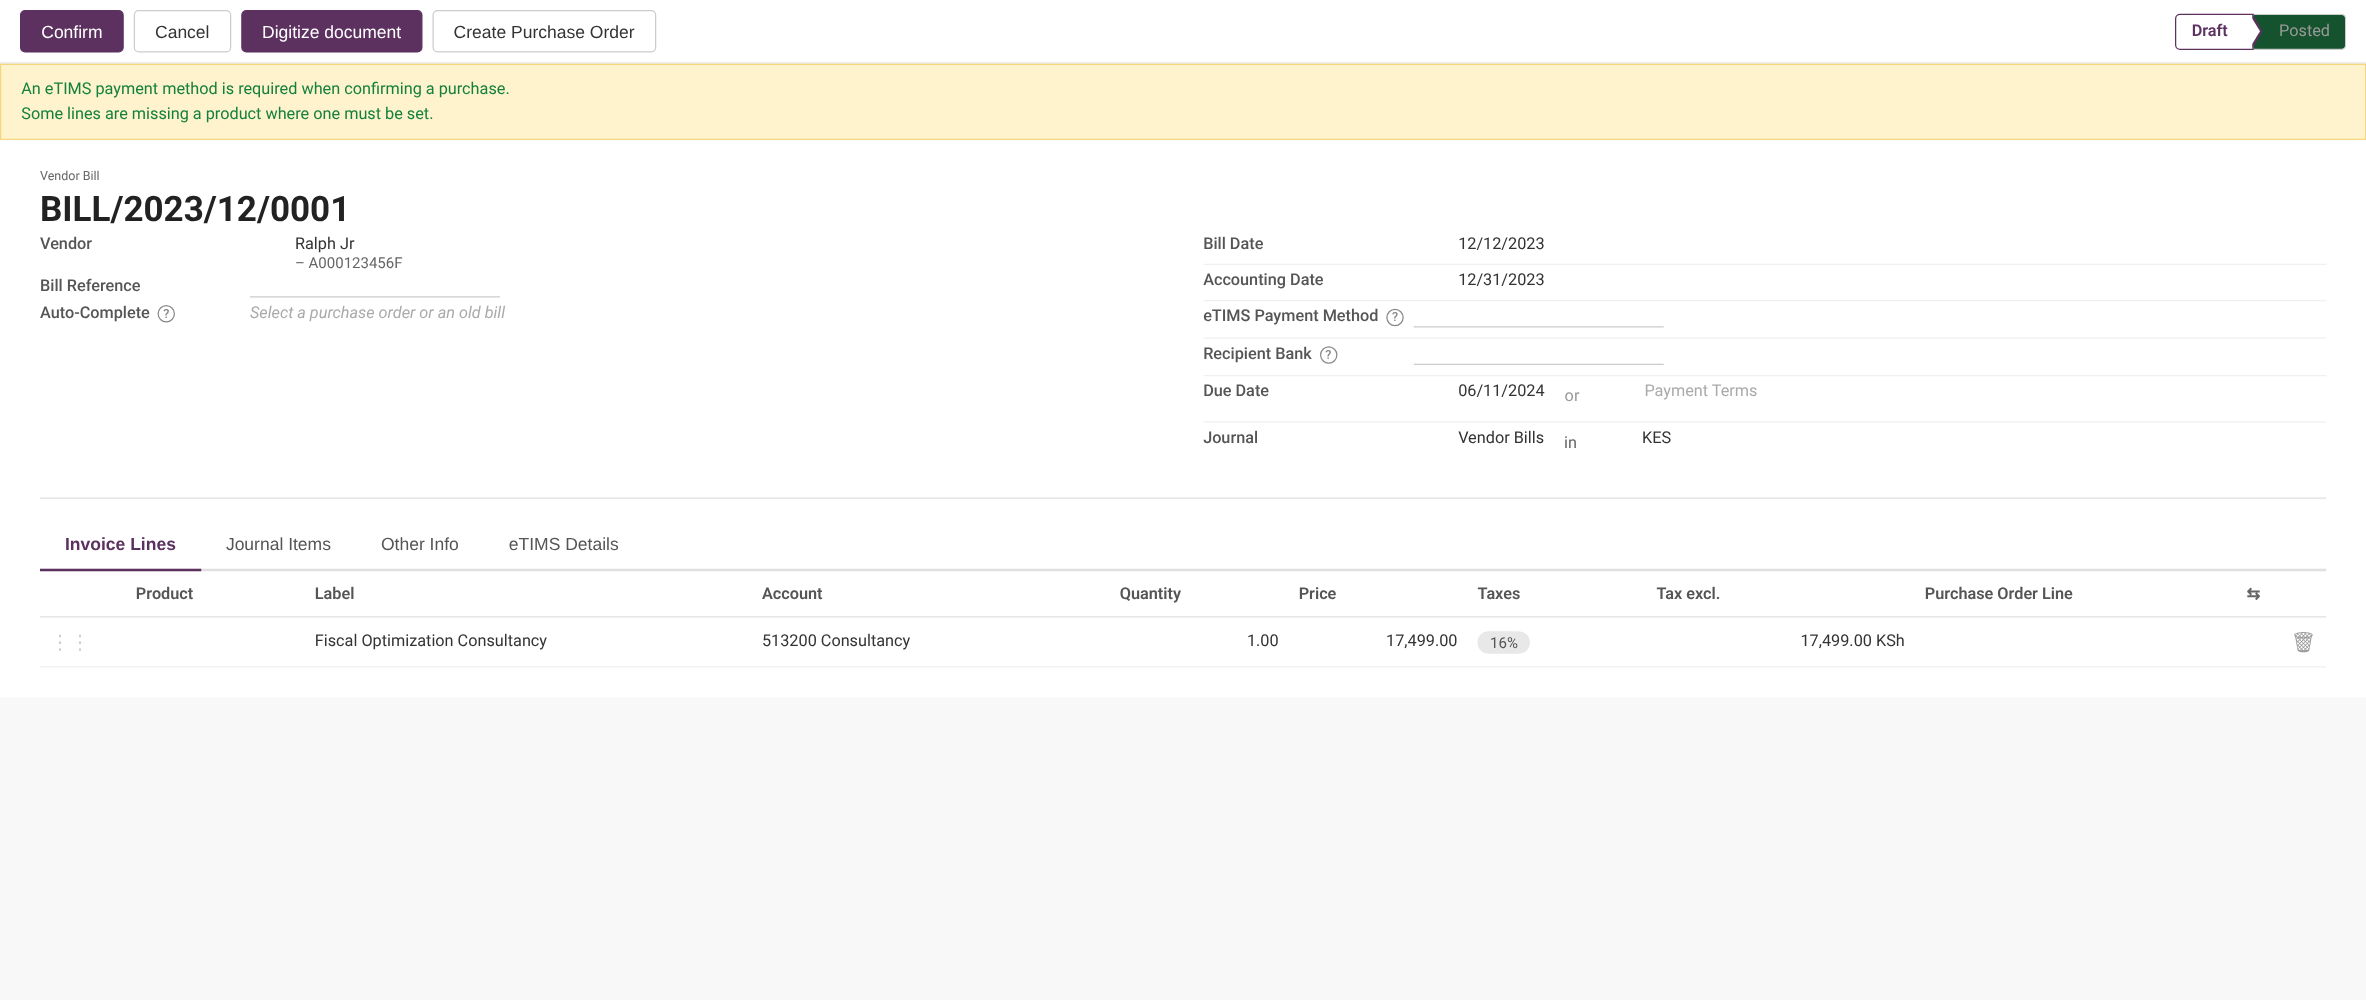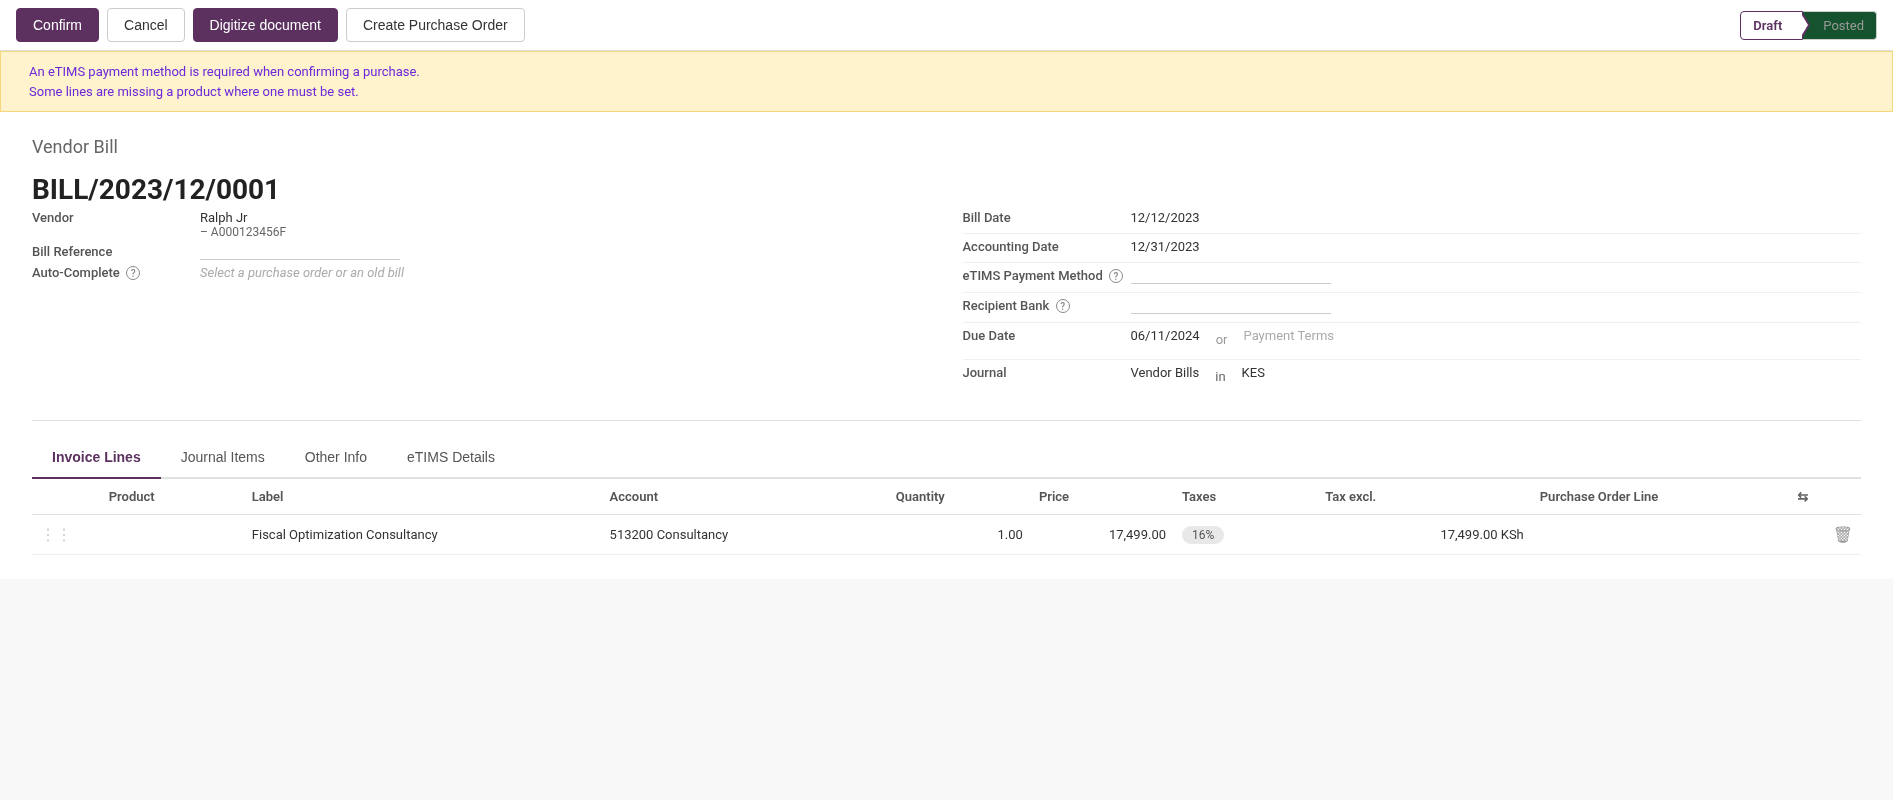--- a/index.html
+++ b/index.html
@@ -87,37 +87,37 @@
       background: #14532d;
       font-size: 13px;
       color: #999;
       cursor: pointer;
     }
 
     
     .alert-banner {
       background: #fef3cd;
       border: 1px solid #f5d87e;
-      padding: 10px 28px;
-      font-size: 13px;
-      color: #6d28d9;
+      padding: 10px 16px;
+      font-size: 13px;
+      color: #15803d;
       line-height: 1.5;
     }
 
     
     .main-content {
       background: #fff;
       margin: 0;
       padding: 24px 32px;
     }
 
     .doc-type-label {
-      font-size: 18px;
+      font-size: 10px;
       color: #666;
-      margin-bottom: 16px;
+      margin-bottom: 4px;
     }
     .doc-title {
       font-size: 28px;
       font-weight: 700;
       color: #222;
     }
 
     
     .form-grid {
       display: grid;
@@ -152,20 +152,21 @@
       font-size: 10px;
       text-align: center;
       line-height: 13px;
       cursor: pointer;
       margin-left: 3px;
     }
     .form-value {
       font-size: 13px;
       color: #333;
       padding-top: 4px;
+      margin-left: 36px;
     }
     .form-value .sub {
       color: #666;
       font-size: 12px;
     }
     .form-input-placeholder {
       color: #aaa;
       font-size: 13px;
       padding-top: 4px;
       font-style: italic;

